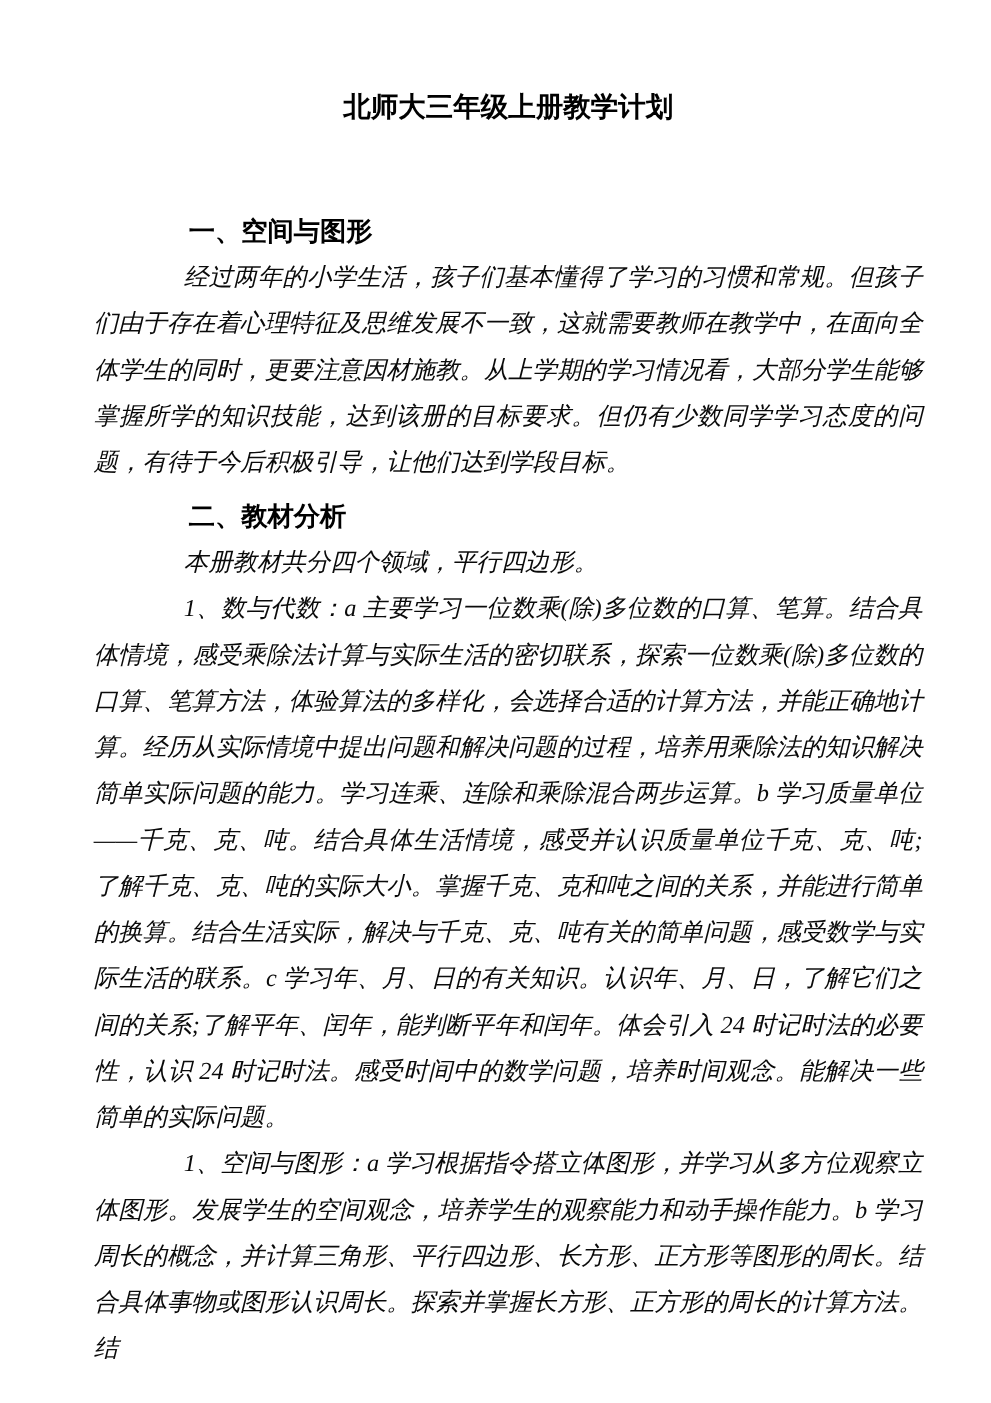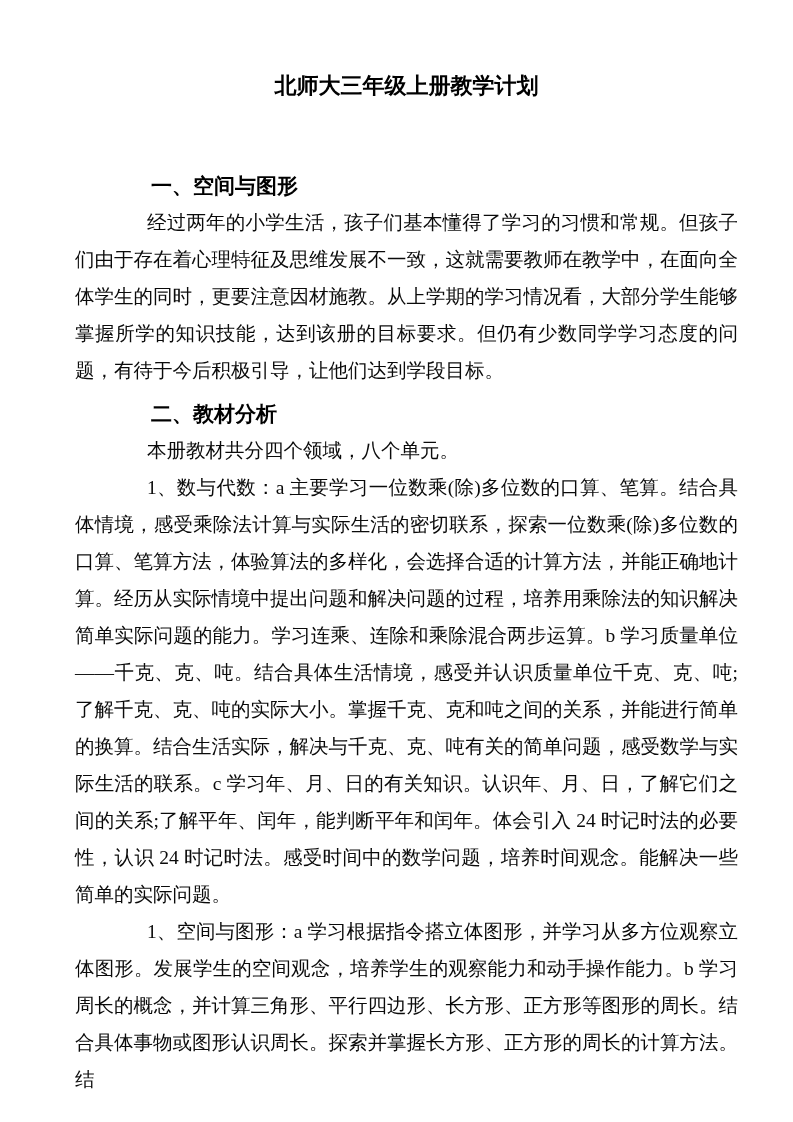--- a/index.html
+++ b/index.html
@@ -40,34 +40,35 @@
   }
   .body-para {
     margin: 0;
     font-size: 19.5px;
     line-height: 37px;
     text-align: justify;
     text-indent: 72px;
     font-family: "Liberation Serif", "DejaVu Serif", serif;
     color: #0a0a0a;
     word-break: break-all;
+    font-style: italic;
   }
 </style>
 </head>
 <body>
 
 <div class="page">
 
   <h1 class="doc-title">北师大三年级上册教学计划</h1>
 
   <h2 class="sec-heading">一、空间与图形</h2>
 
   <p class="body-para">经过两年的小学生活，孩子们基本懂得了学习的习惯和常规。但孩子们由于存在着心理特征及思维发展不一致，这就需要教师在教学中，在面向全体学生的同时，更要注意因材施教。从上学期的学习情况看，大部分学生能够掌握所学的知识技能，达到该册的目标要求。但仍有少数同学学习态度的问题，有待于今后积极引导，让他们达到学段目标。</p>
 
   <h2 class="sec-heading second">二、教材分析</h2>
 
-  <p class="body-para">本册教材共分四个领域，八个单元。</p>
+  <p class="body-para">本册教材共分四个领域，平行四边形。</p>
 
   <p class="body-para">1、数与代数：a 主要学习一位数乘(除)多位数的口算、笔算。结合具体情境，感受乘除法计算与实际生活的密切联系，探索一位数乘(除)多位数的口算、笔算方法，体验算法的多样化，会选择合适的计算方法，并能正确地计算。经历从实际情境中提出问题和解决问题的过程，培养用乘除法的知识解决简单实际问题的能力。学习连乘、连除和乘除混合两步运算。b 学习质量单位——千克、克、吨。结合具体生活情境，感受并认识质量单位千克、克、吨;了解千克、克、吨的实际大小。掌握千克、克和吨之间的关系，并能进行简单的换算。结合生活实际，解决与千克、克、吨有关的简单问题，感受数学与实际生活的联系。c 学习年、月、日的有关知识。认识年、月、日，了解它们之间的关系;了解平年、闰年，能判断平年和闰年。体会引入 24 时记时法的必要性，认识 24 时记时法。感受时间中的数学问题，培养时间观念。能解决一些简单的实际问题。</p>
 
   <p class="body-para">1、空间与图形：a 学习根据指令搭立体图形，并学习从多方位观察立体图形。发展学生的空间观念，培养学生的观察能力和动手操作能力。b 学习周长的概念，并计算三角形、平行四边形、长方形、正方形等图形的周长。结合具体事物或图形认识周长。探索并掌握长方形、正方形的周长的计算方法。结</p>
 
 </div>
 
 </body></html>

